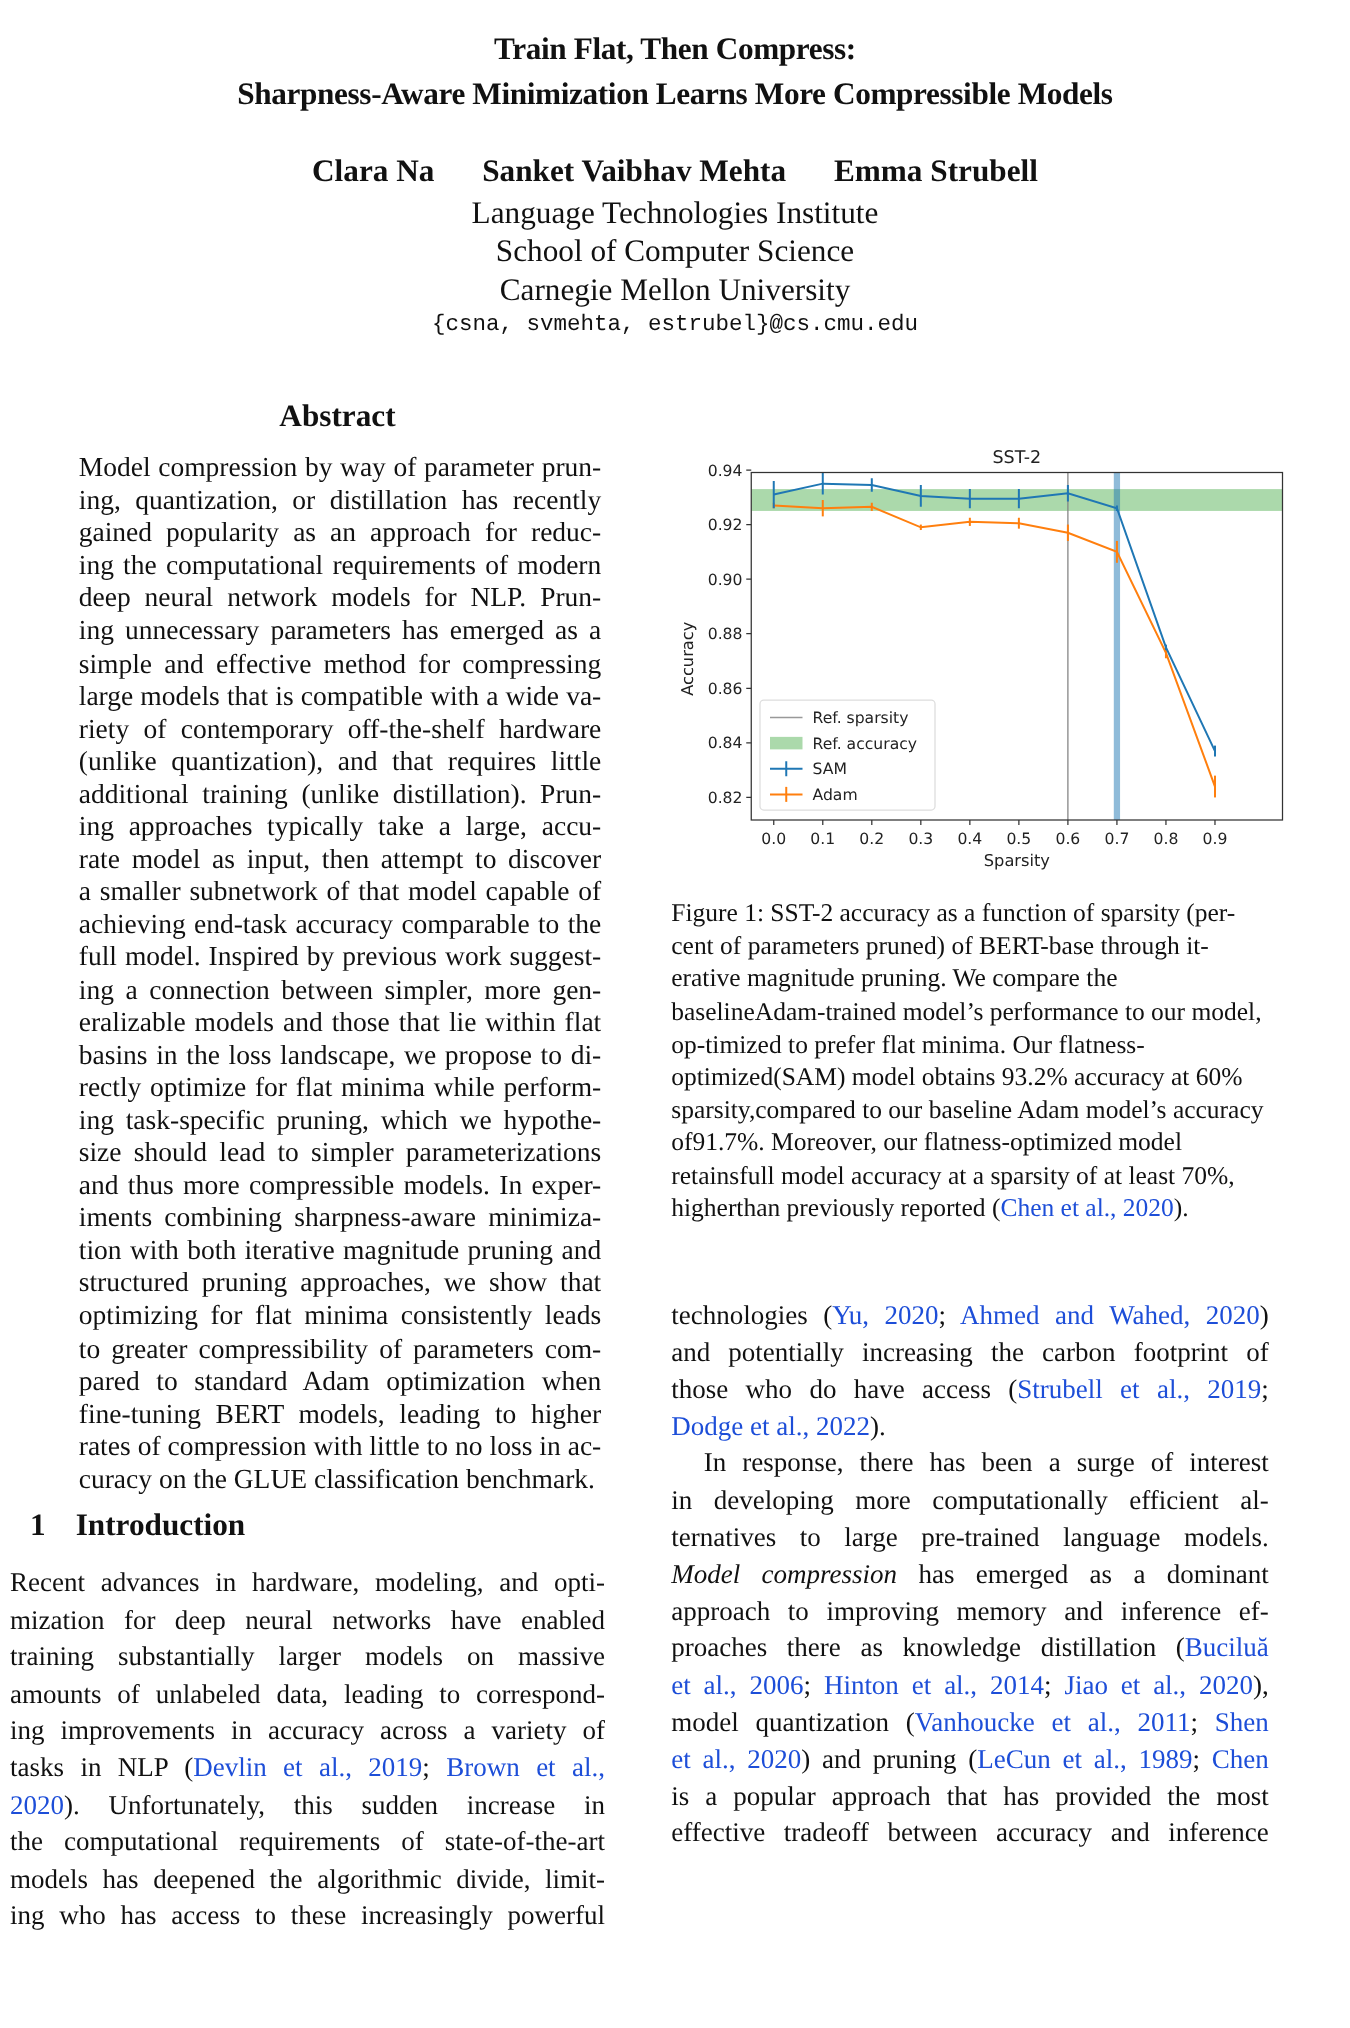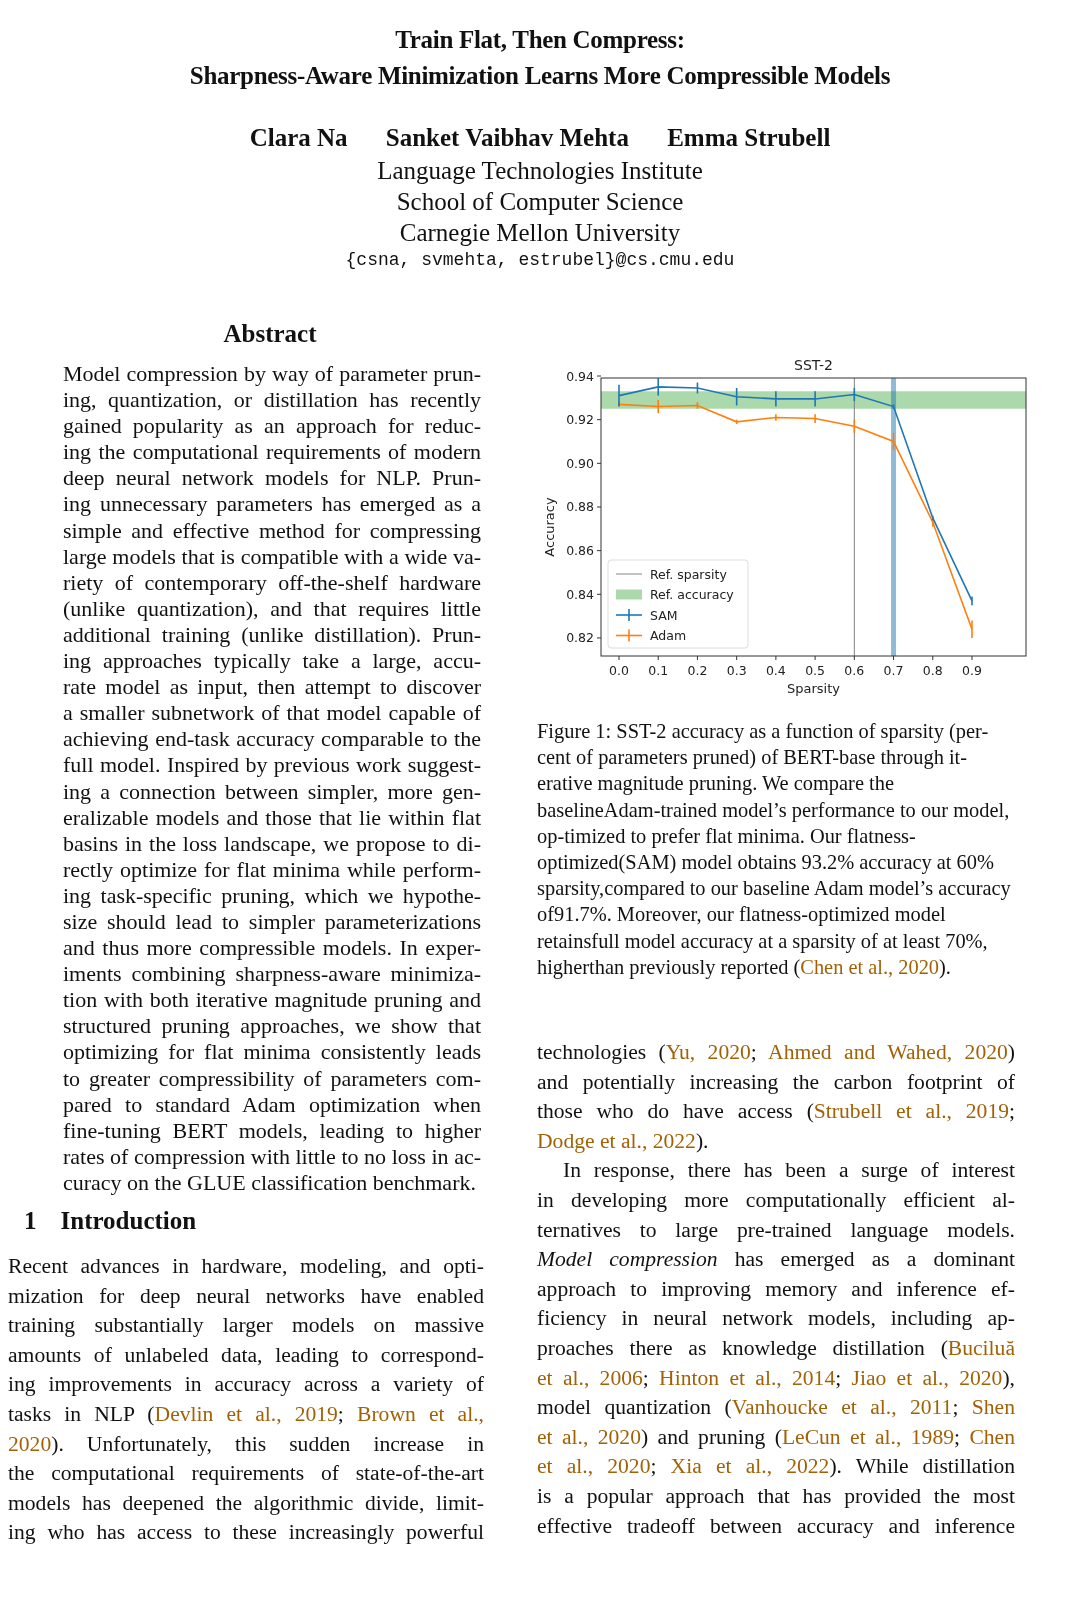--- a/index.html
+++ b/index.html
@@ -12,21 +12,21 @@
   .email { position: absolute; left: 0; width: 1080px; text-align: center; top: 250px; font-family: "Liberation Mono", "DejaVu Sans Mono", monospace; font-size: 18px; }
   .abs-heading { position: absolute; left: 60px; width: 420px; text-align: center; top: 320px; font-weight: bold; font-size: 25px; }
   .abstract { position: absolute; left: 63px; width: 418px; top: 361px; font-size: 22px; line-height: 26.1px; text-align: justify; }
   .abstract .ln, .col .ln { display: block; text-align: justify; text-align-last: justify; white-space: nowrap; }
   .abstract .ln.last, .col .ln.last { text-align-last: left; }
   .intro-heading { position: absolute; left: 24px; top: 1207px; font-weight: bold; font-size: 25px; }
   .intro-heading .num { margin-right: 24px; }
   .col { position: absolute; font-size: 21.6px; line-height: 29.6px; }
   .col.left { left: 8px; width: 476px; top: 1252px; }
   .col.right { left: 537px; width: 478px; top: 1038px; }
-  .cite { color: #a16207; }
+  .cite { color: #1d4ed8; }
   .indent { padding-left: 26px; }
   .caption { position: absolute; left: 537px; width: 478px; top: 718px; font-size: 20.4px; line-height: 26.2px; }
   .chart { position: absolute; left: 530px; top: 338px; width: 520px; height: 370px; }
   .chart text { font-family: "DejaVu Sans", "Liberation Sans", sans-serif; fill: #222; }
 </style>
 </head>
 <body>
 
 <div class="title">
   <div>Train Flat, Then Compress:</div>
@@ -190,21 +190,19 @@
 <div class="col right" id="intro-right">
     <span class="ln"><span>technologies (</span><span class="cite">Yu, 2020</span><span>; </span><span class="cite">Ahmed and Wahed, 2020</span><span>)</span></span>
     <span class="ln"><span>and potentially increasing the carbon footprint of</span></span>
     <span class="ln"><span>those who do have access (</span><span class="cite">Strubell et al., 2019</span><span>;</span></span>
     <span class="ln last"><span class="cite">Dodge et al., 2022</span><span>).</span></span>
     <span class="ln indent"><span>In response, there has been a surge of interest</span></span>
     <span class="ln"><span>in developing more computationally efficient al-</span></span>
     <span class="ln"><span>ternatives to large pre-trained language models.</span></span>
     <span class="ln"><span style="font-style: italic;">Model compression</span><span> has emerged as a dominant</span></span>
     <span class="ln"><span>approach to improving memory and inference ef-</span></span>
-    <span class="ln"><span>ficiency in neural network models, including ap-</span></span>
     <span class="ln"><span>proaches there as knowledge distillation (</span><span class="cite">Buciluă</span></span>
     <span class="ln"><span class="cite">et al., 2006</span><span>; </span><span class="cite">Hinton et al., 2014</span><span>; </span><span class="cite">Jiao et al., 2020</span><span>),</span></span>
     <span class="ln"><span>model quantization (</span><span class="cite">Vanhoucke et al., 2011</span><span>; </span><span class="cite">Shen</span></span>
     <span class="ln"><span class="cite">et al., 2020</span><span>) and pruning (</span><span class="cite">LeCun et al., 1989</span><span>; </span><span class="cite">Chen</span></span>
-    <span class="ln"><span class="cite">et al., 2020</span><span>; </span><span class="cite">Xia et al., 2022</span><span>).  While distillation</span></span>
     <span class="ln"><span>is a popular approach that has provided the most</span></span>
     <span class="ln"><span>effective tradeoff between accuracy and inference</span></span>
   </div>
 
 </body></html>

